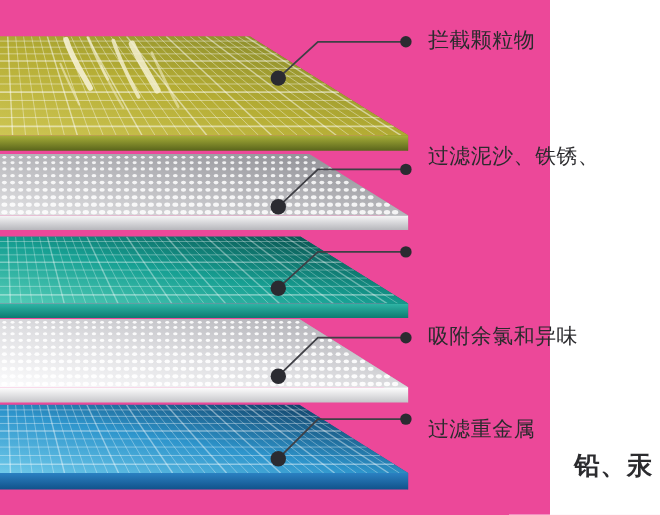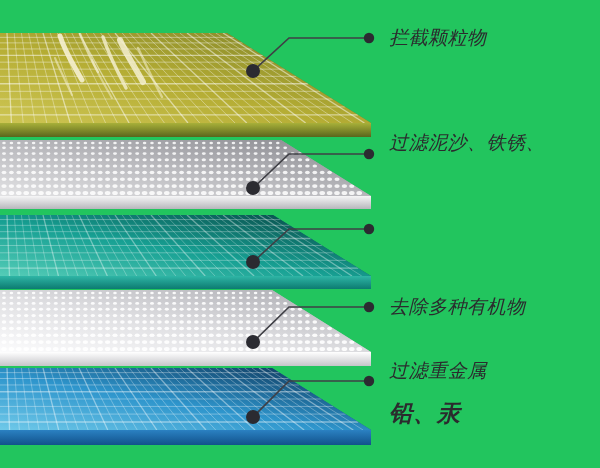--- a/index.html
+++ b/index.html
@@ -1,23 +1,23 @@
 <!DOCTYPE html>
 <html><head>
 <meta charset="utf-8">
 <style>
   html,body{margin:0;padding:0;background:#ffffff;}
   body{width:600px;height:468px;overflow:hidden;font-family:"Liberation Sans","DejaVu Sans",sans-serif;}
-  .stage{position:relative;width:600px;height:468px;background:#22c55e;font-style:italic;}
+  .stage{position:relative;width:500px;height:468px;background:#ec4899;}
   svg{position:absolute;left:0;top:0;display:block;}
   .labels{position:absolute;left:0;top:0;width:600px;height:468px;pointer-events:none;}
   .label{position:absolute;left:389px;width:205px;font-size:19px;line-height:22px;
          color:#2b2b2e;font-weight:500;letter-spacing:.5px;}
   .label .ln{display:block;}
-  .label .ln.big{font-size:23px;line-height:26px;font-weight:700;margin-top:18px;letter-spacing:1px;}
+  .label .ln.big{font-size:23px;line-height:26px;font-weight:700;margin-top:8px;letter-spacing:1px;text-align:right;}
 </style>
 </head>
 <body>
 
 <div class="stage">
   <svg id="diagram" width="600" height="468" viewBox="0 0 600 468">
       <defs>
         <linearGradient id="tg0" x1="0" y1="1" x2="1" y2="0">
           <stop offset="0" stop-color="#cdc553"></stop>
           <stop offset="0.45" stop-color="#b5ad34"></stop>
@@ -1103,20 +1103,20 @@
     </svg>
 
   <div class="labels">
     <div class="label" style="top:27px">
       <span class="ln">拦截颗粒物</span>
     </div>
     <div class="label" style="top:132px">
       <span class="ln">过滤泥沙、铁锈、</span>
     </div>
     <div class="label" style="top:296px">
-      <span class="ln">去除多种有机物</span>
+      <span class="ln">吸附余氯和异味</span>
     </div>
-    <div class="label" style="top:360px">
+    <div class="label" style="top:380px">
       <span class="ln">过滤重金属</span>
       <span class="ln big">铅、汞</span>
     </div>
   </div>
 </div>
 
 </body></html>

